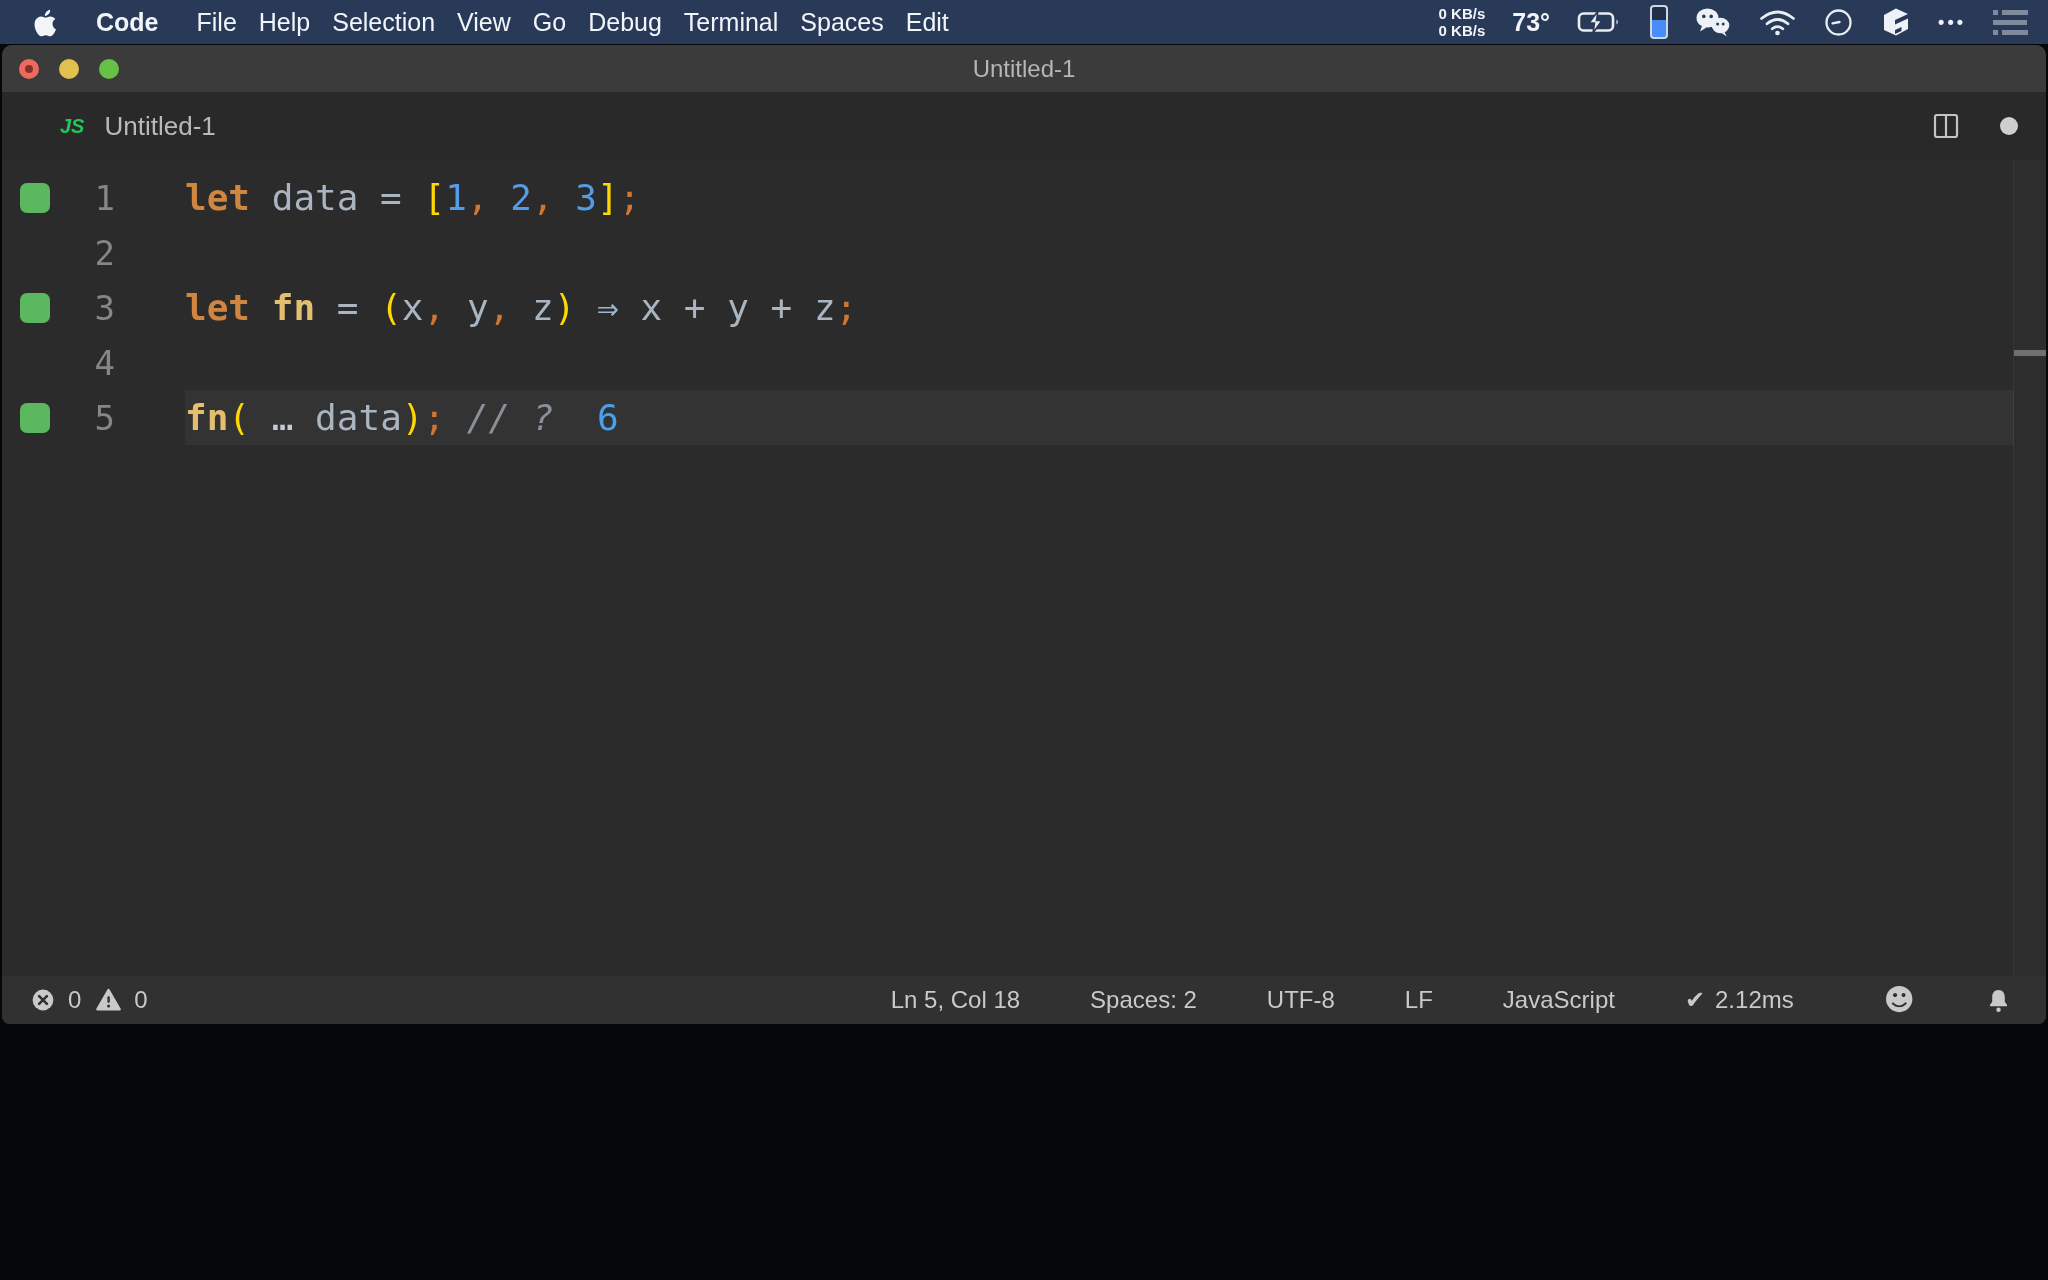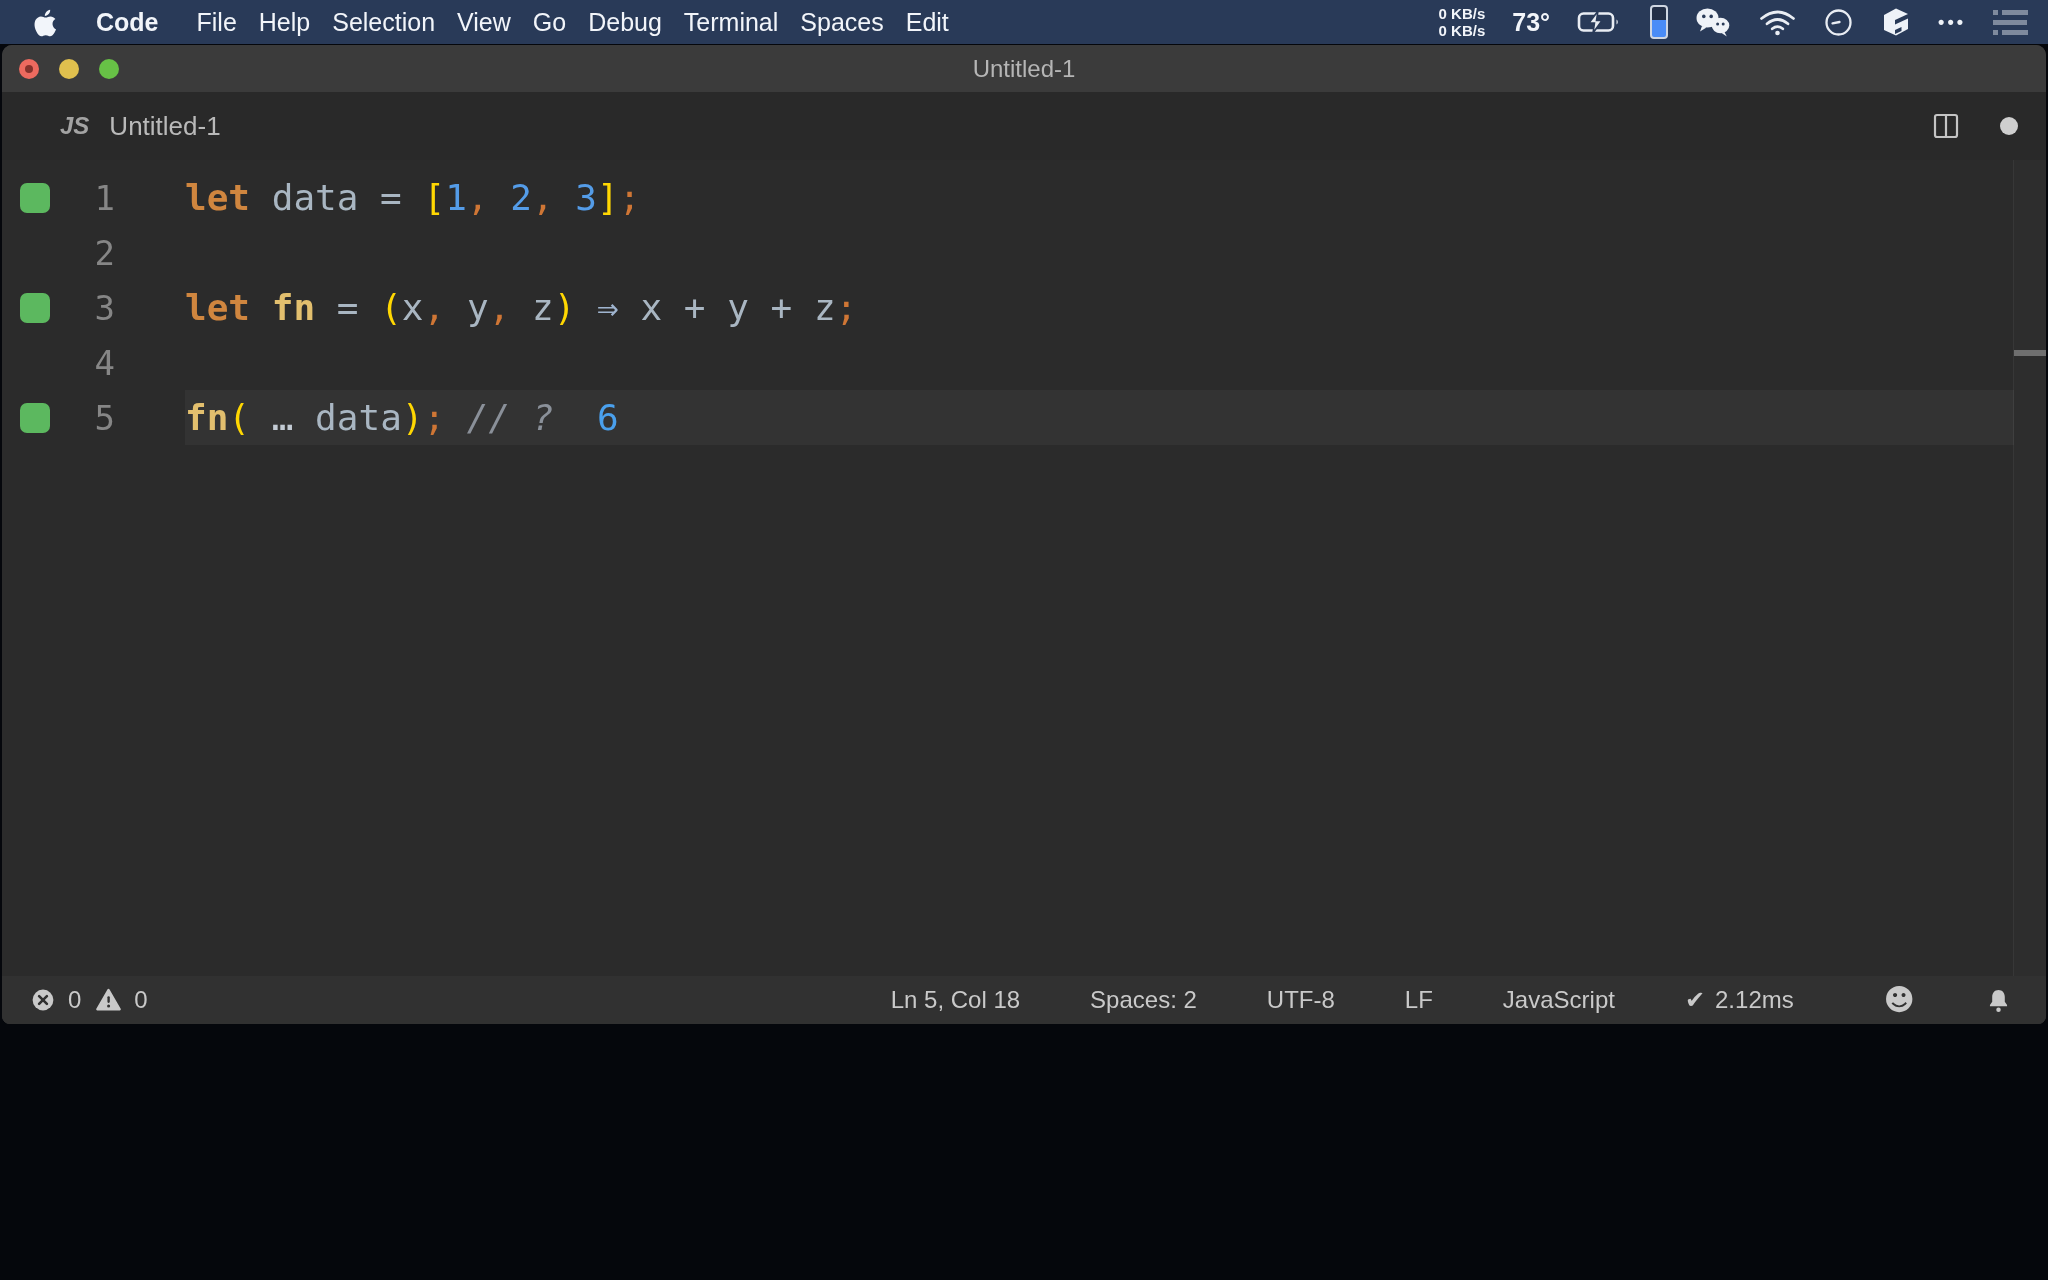--- a/index.html
+++ b/index.html
@@ -36,21 +36,21 @@
   #tl-close{background:#ed6a5f;position:relative;}
   #tl-close::after{content:"";position:absolute;left:6px;top:6px;width:8px;height:8px;border-radius:50%;background:#86322c;}
   #tl-min{background:#e0c04e;}
   #tl-zoom{background:#67c146;}
   #window-title{position:absolute;left:0;right:0;top:0;height:100%;display:flex;align-items:center;justify-content:center;
     color:#b5b5b5;font-size:24px;}
 
   
   #tabbar{height:68px;background:#292929;flex:none;display:flex;align-items:center;position:relative;}
   #tab-left{display:flex;align-items:center;gap:20px;padding-left:58px;}
-  #js-badge{color:#a3a3a3;font-weight:700;font-size:24px;font-style:italic;}
+  #js-badge{color:#22c55e;font-weight:700;font-size:20px;font-style:italic;}
   #tab-title{color:#b9b9b9;font-size:26px;}
   #tab-right{margin-left:auto;display:flex;align-items:center;gap:40px;padding-right:28px;}
   #dirty-dot{width:18px;height:18px;border-radius:50%;background:#cfcfcf;}
 
   
   #editor{flex:1;position:relative;background:#2b2b2b;}
   #code-lines{padding-top:10px;}
   .line{height:55px;display:flex;align-items:center;position:relative;}
   .line.current::before{content:"";position:absolute;left:183px;right:32px;top:0;bottom:0;background:#333333;}
   .cov{width:48px;flex:none;display:flex;align-items:center;justify-content:flex-end;position:relative;z-index:1;}

